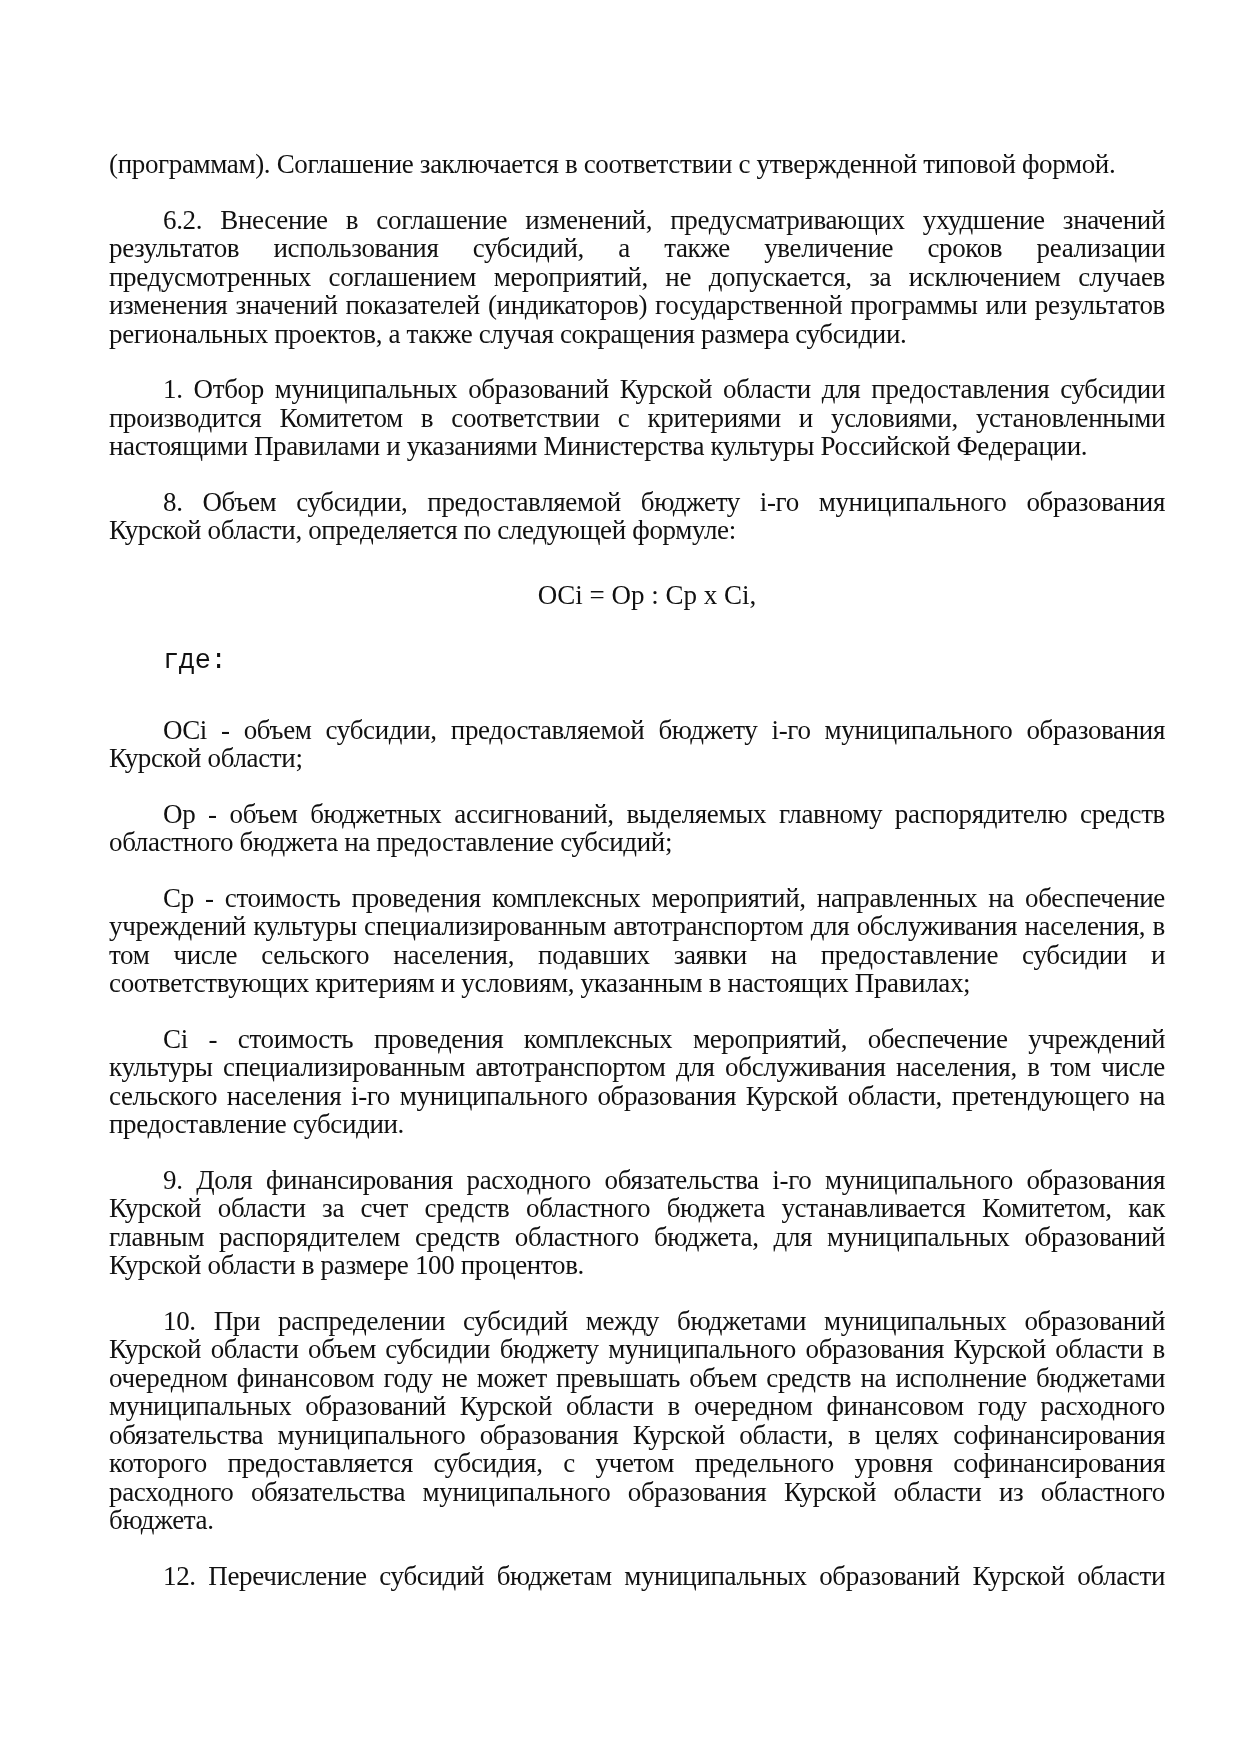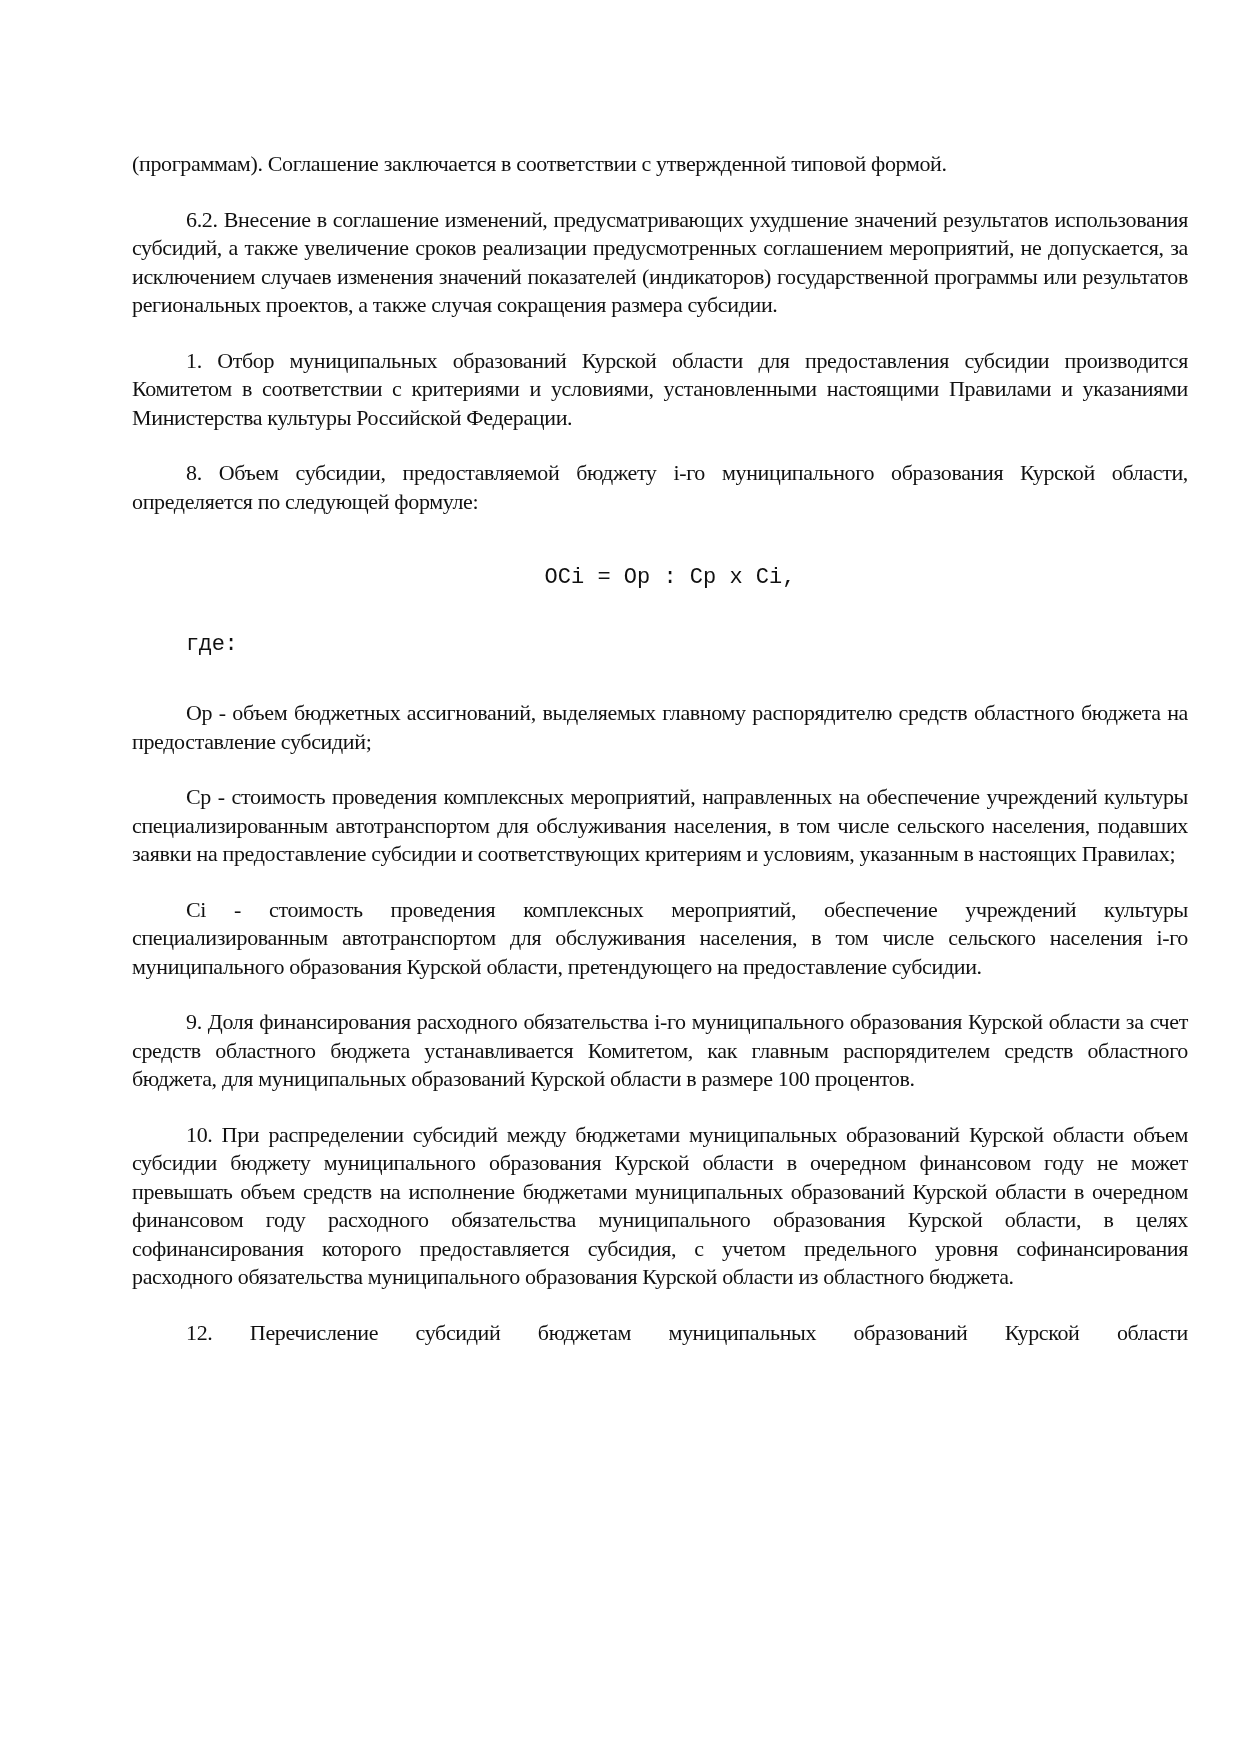--- a/index.html
+++ b/index.html
@@ -8,43 +8,42 @@
       background: #ffffff;
     }
     body {
       width: 1240px;
       height: 1754px;
       position: relative;
       overflow: hidden;
     }
     .page {
       position: absolute;
-      left: 132px;
+      left: 109px;
       top: 150px;
       width: 1056px;
       font-family: "Liberation Serif", serif;
-      font-size: 22px;
+      font-size: 27px;
       line-height: 28.5px;
       color: #111111;
       letter-spacing: -0.35px;
     }
     .para {
       margin: 0 0 27px 0;
       text-align: justify;
       text-indent: 54px;
     }
     .para.noindent {
       text-indent: 0;
     }
     .formula {
       text-align: center;
-      margin: 48px 0 38px 0;
+      margin: 36px 0 38px 0;
       padding-left: 20px;
       letter-spacing: 0;
-      font-family: Liberation Mono, monospace;
     }
     .where {
       margin: 0 0 40px 0;
       text-indent: 54px;
       font-family: Liberation Mono, monospace;
     }
     .last {
       margin-bottom: 10px;
       text-align-last: justify;
     }
@@ -52,19 +51,20 @@
 </head>
 <body>
 
 <div class="page">
   <p class="para noindent">(программам). Соглашение заключается в соответствии с утвержденной типовой формой.</p>
   <p class="para">6.2. Внесение в соглашение изменений, предусматривающих ухудшение значений результатов использования субсидий, а также увеличение сроков реализации предусмотренных соглашением мероприятий, не допускается, за исключением случаев изменения значений показателей (индикаторов) государственной программы или результатов региональных проектов, а также случая сокращения размера субсидии.</p>
   <p class="para">1. Отбор муниципальных образований Курской области для предоставления субсидии производится Комитетом в соответствии с критериями и условиями, установленными настоящими Правилами и указаниями Министерства культуры Российской Федерации.</p>
   <p class="para" style="margin-bottom:8px">8. Объем субсидии, предоставляемой бюджету i-го муниципального образования Курской области, определяется по следующей формуле:</p>
   <div class="formula">OCi = Op : Cp x Ci,</div>
   <p class="where">где:</p>
+  <p class="para">OCi - объем субсидии, предоставляемой бюджету i-го муниципального образования Курской области;</p>
   <p class="para">Op - объем бюджетных ассигнований, выделяемых главному распорядителю средств областного бюджета на предоставление субсидий;</p>
   <p class="para">Cp - стоимость проведения комплексных мероприятий, направленных на обеспечение учреждений культуры специализированным автотранспортом для обслуживания населения, в том числе сельского населения, подавших заявки на предоставление субсидии и соответствующих критериям и условиям, указанным в настоящих Правилах;</p>
   <p class="para">Ci - стоимость проведения комплексных мероприятий, обеспечение учреждений культуры специализированным автотранспортом для обслуживания населения, в том числе сельского населения i-го муниципального образования Курской области, претендующего на предоставление субсидии.</p>
   <p class="para">9. Доля финансирования расходного обязательства i-го муниципального образования Курской области за счет средств областного бюджета устанавливается Комитетом, как главным распорядителем средств областного бюджета, для муниципальных образований Курской области в размере 100 процентов.</p>
   <p class="para">10. При распределении субсидий между бюджетами муниципальных образований Курской области объем субсидии бюджету муниципального образования Курской области в очередном финансовом году не может превышать объем средств на исполнение бюджетами муниципальных образований Курской области в очередном финансовом году расходного обязательства муниципального образования Курской области, в целях софинансирования которого предоставляется субсидия, с учетом предельного уровня софинансирования расходного обязательства муниципального образования Курской области из областного бюджета.</p>
   <p class="para last">12. Перечисление субсидий бюджетам муниципальных образований Курской области</p>
 </div>
 
 </body></html>

